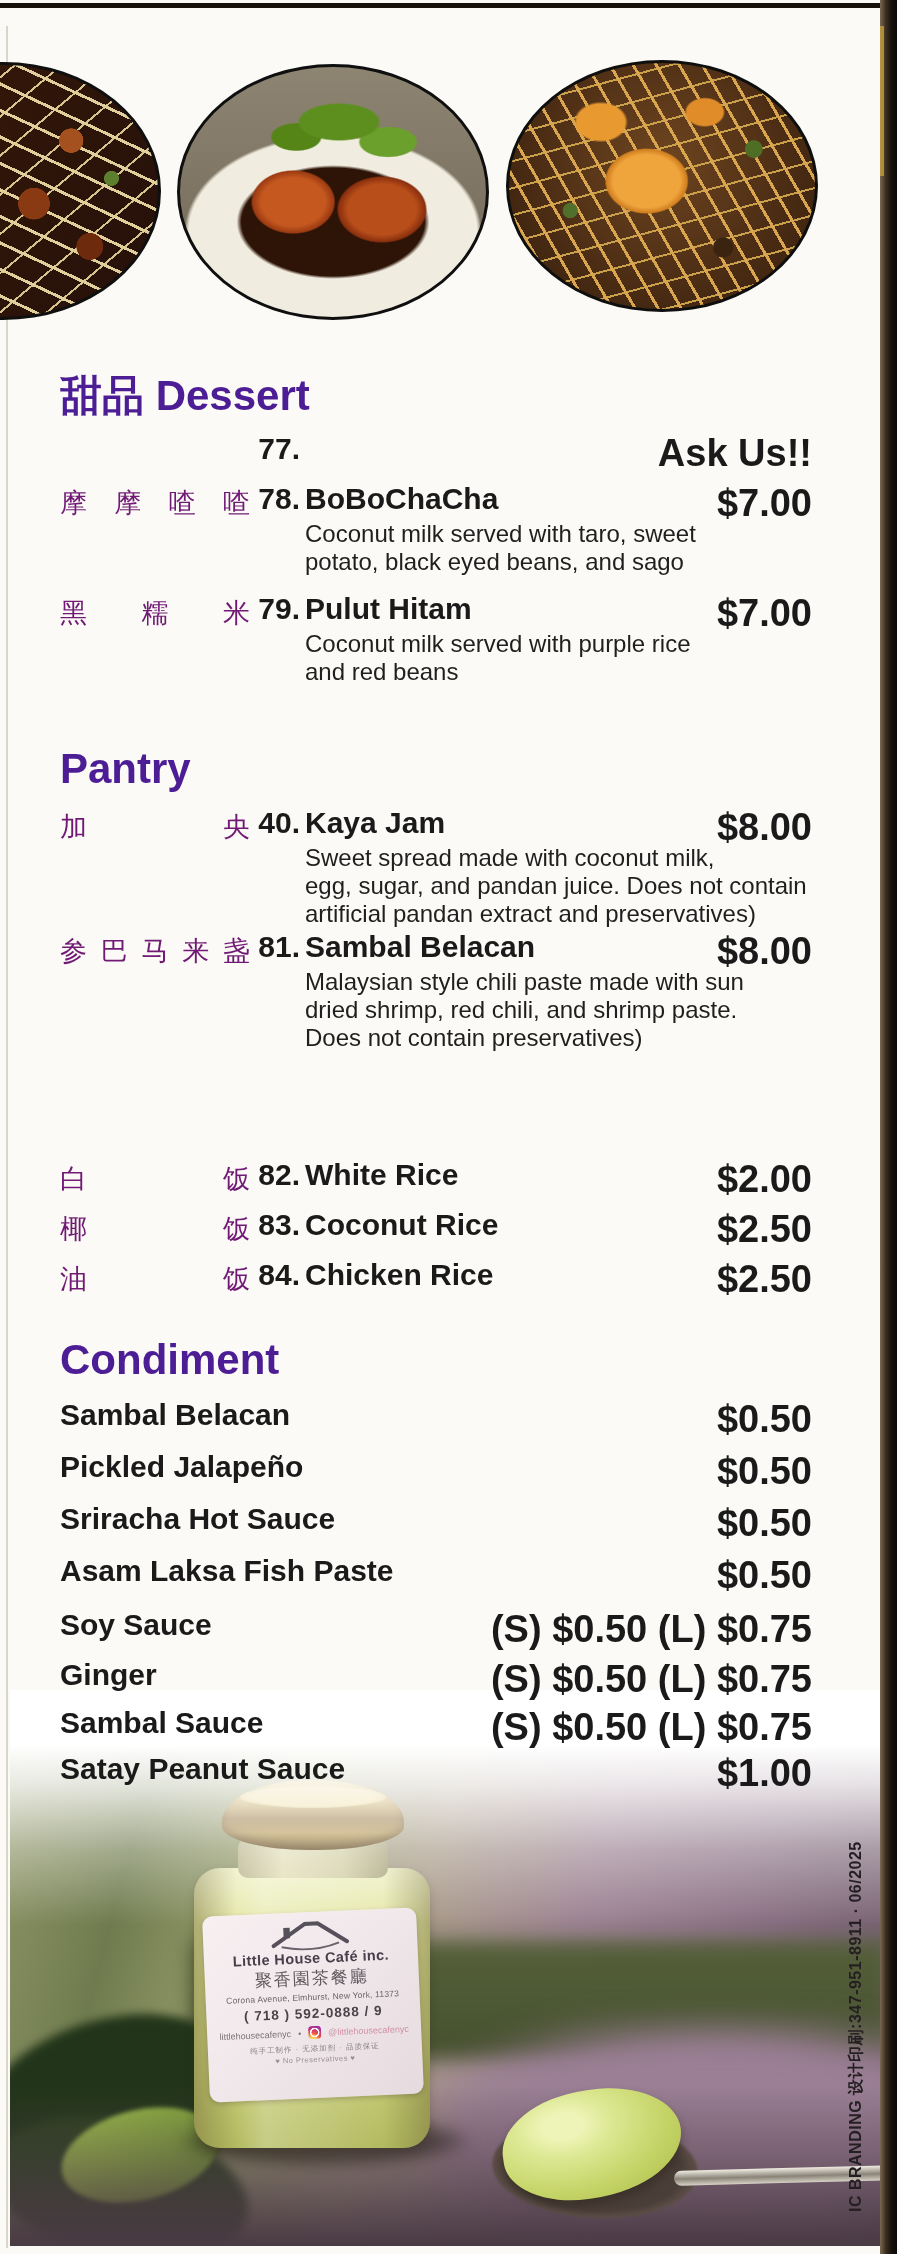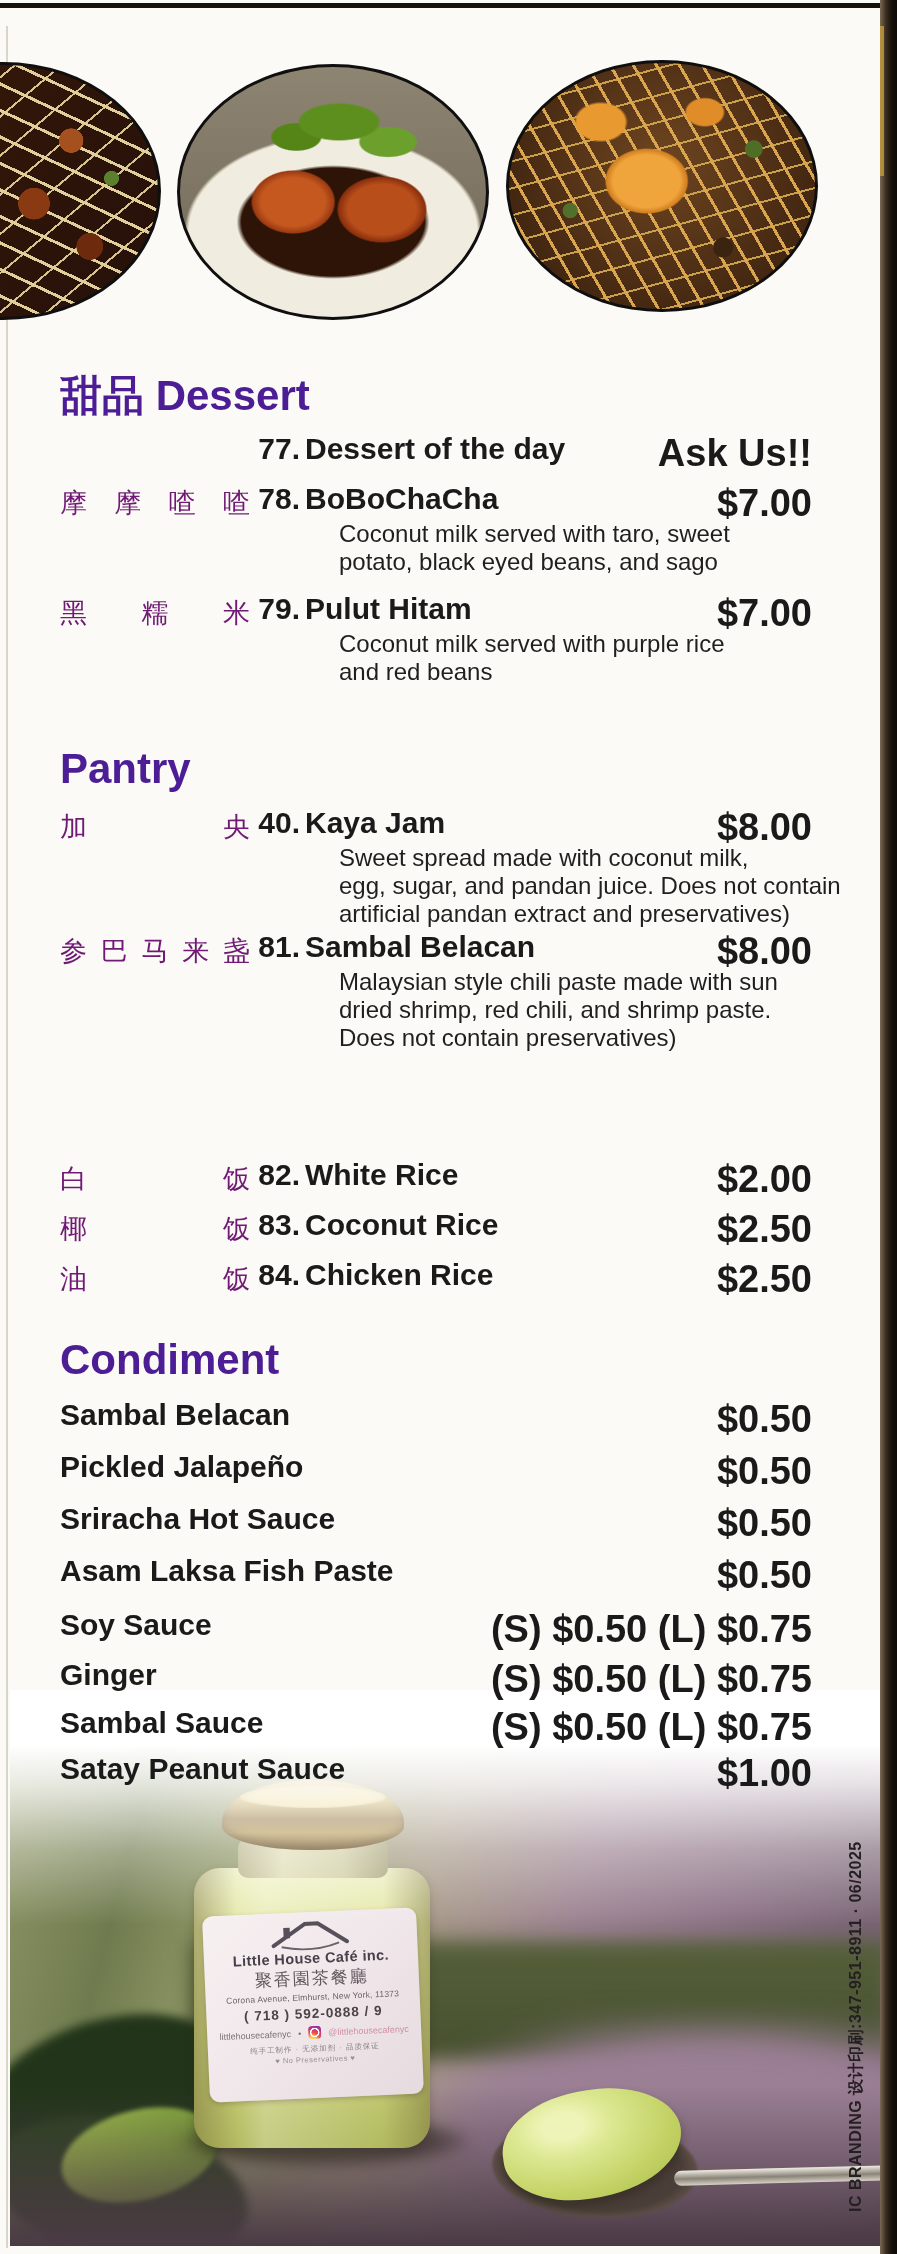--- a/index.html
+++ b/index.html
@@ -49,21 +49,21 @@
 
   
   .heading{position:absolute;left:60px;margin:0;font-size:42px;font-weight:700;letter-spacing:0;color:#4c1d95;z-index:20;}
   .row{position:absolute;left:60px;width:752px;height:40px;z-index:20;}
   .zh{position:absolute;left:0;top:3px;width:190px;font-size:27px;font-weight:400;
       text-align:justify;text-align-last:justify;color:#701a75;}
   .num{position:absolute;left:140px;top:0;width:100px;text-align:right;font-size:30px;font-weight:700;}
   .nm{position:absolute;left:245px;top:0;font-size:30px;font-weight:700;white-space:nowrap;}
   .pr{position:absolute;right:0;top:0;font-size:38px;font-weight:700;white-space:nowrap;text-align:right;}
   .desc{position:absolute;left:245px;top:38px;width:520px;font-size:24px;line-height:28px;
-        font-weight:400;white-space:pre-line;color:#1f1f1f;margin-left:34px;}
+        font-weight:400;white-space:pre-line;color:#1f1f1f;}
   .cname{position:absolute;left:0;top:0;font-size:30px;font-weight:700;white-space:nowrap;}
 
   
   .photo{position:absolute;left:10px;top:1690px;width:873px;height:556px;overflow:hidden;z-index:5;
     background:linear-gradient(105deg,#93996b 0%,#6f7b4e 16%,#9aa06e 30%,#a89a88 46%,#9c8292 62%,#8a7184 78%,#6d5a68 100%);}
   .ph-band{position:absolute;left:180px;top:250px;width:700px;height:120px;filter:blur(10px);
     background:linear-gradient(#55603a,#46502f);}
   .ph-mauve{position:absolute;left:420px;top:330px;width:480px;height:240px;filter:blur(14px);
     background:radial-gradient(ellipse at 60% 50%,#9b7f95 0 55%,transparent 80%);}
   .ph-dark-bottom{position:absolute;left:0;bottom:0;width:100%;height:160px;
@@ -123,21 +123,20 @@
   <div class="edge-gold"></div>
 
   <div class="oval oval-left" title="stir-fried dish with bean sprouts"></div>
   <div class="oval oval-mid" title="braised pork belly in white bowl with cilantro"></div>
   <div class="oval oval-right" title="fried noodles with golden fried pieces"></div>
 
   <h2 class="heading" style="top:368px">甜品 Dessert</h2>
 
   <div class="row" style="top:432px">
     <span class="num">77.</span>
-    <span class="nm">Dessert of the day</span>
     <span class="pr">Ask Us!!</span>
   </div>
 
   <div class="row" style="top:482px">
     <span class="zh">摩 摩 喳 喳</span>
     <span class="num">78.</span>
     <span class="nm">BoBoChaCha</span>
     <span class="pr">$7.00</span>
     <div class="desc">Coconut milk served with taro, sweet
 potato, black eyed beans, and sago</div>

